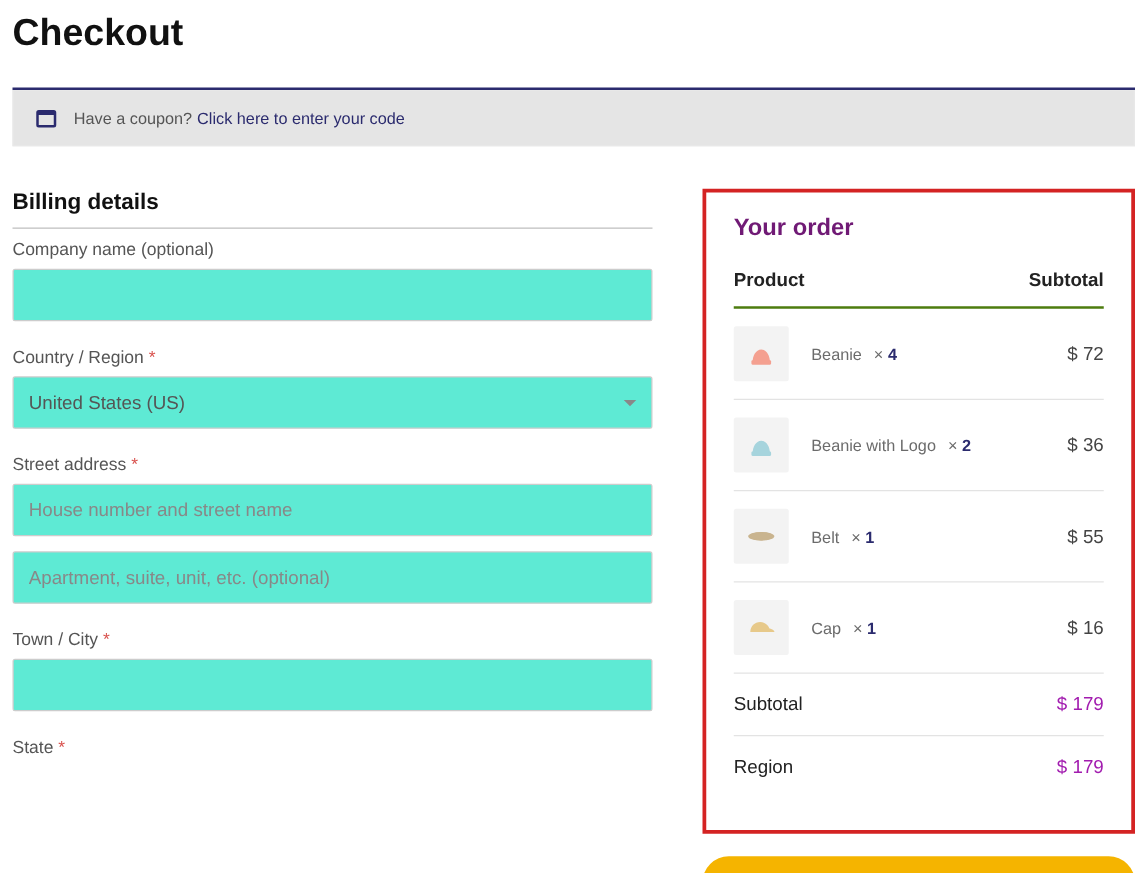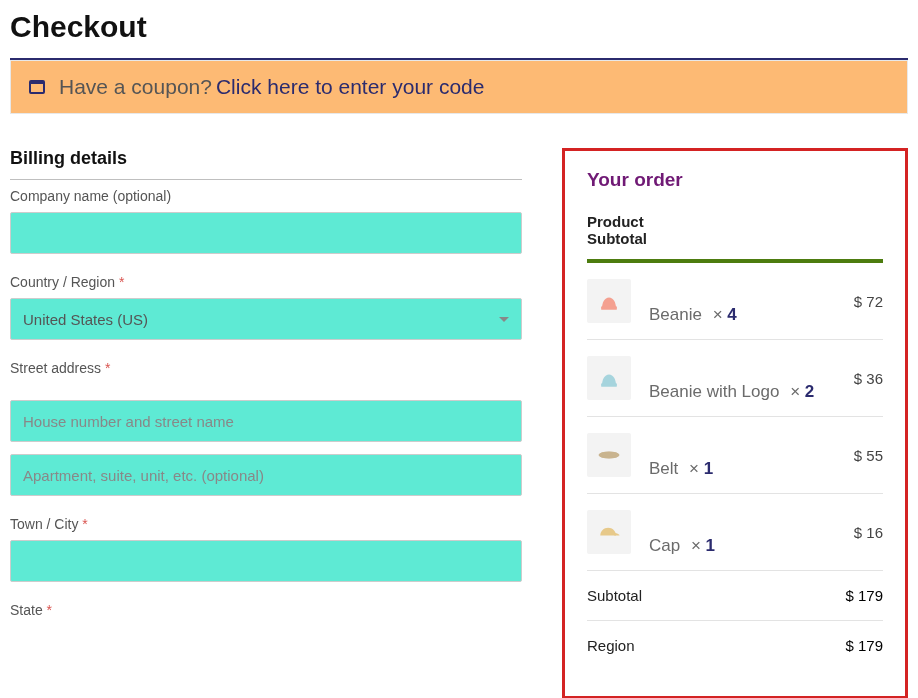--- a/index.html
+++ b/index.html
@@ -6,35 +6,35 @@
   body {
     font-family: -apple-system, BlinkMacSystemFont, "Segoe UI", Arial, sans-serif;
     color: #222;
     padding: 10px 10px 10px 10px;
     background: #fff;
     width: 918px;
   }
   h1.page-title {
     font-size: 30px;
     font-weight: 700;
-    margin-bottom: 14px;
+    margin-bottom: 26px;
     color: #111;
   }
   .top-hr {
     border: none;
     border-top: 2px solid #2b2b6e;
     margin-bottom: 0;
   }
   .coupon-banner {
-    background: #fdba74;
+    background: #e5e5e5;
     border: 1px solid #e8e8e8;
     padding: 14px 18px;
     display: flex;
-    align-items: center;
-    font-size: 21px;
+    align-items: flex-end;
+    font-size: 13px;
     color: #555;
   }
   .coupon-banner .icon {
     width: 16px;
     height: 14px;
     border: 2px solid #2b2b6e;
     border-top-width: 4px;
     border-radius: 2px;
     margin-right: 14px;
     display: inline-block;
@@ -87,72 +87,71 @@
     align-items: center;
     justify-content: space-between;
     cursor: pointer;
   }
   .select-box .caret {
     width: 0; height: 0;
     border-left: 5px solid transparent;
     border-right: 5px solid transparent;
     border-top: 5px solid #888;
   }
-  .stacked-input { margin-bottom: 12px; margin-top: 16px; }
+  .stacked-input { margin-bottom: 12px; }
 
   .order-panel {
     border: 3px solid #d42323;
     padding: 18px 22px 26px 22px;
   }
   .order-title {
     font-size: 19px;
     font-weight: 700;
     color: #701a75;
     margin-bottom: 22px;
   }
   .order-head {
     display: flex;
     justify-content: space-between;
     font-size: 15px;
     font-weight: 600;
     color: #222;
     padding-bottom: 12px;
-    border-bottom: 4px solid #4d7c0f;
-    flex-direction: column;
+    border-bottom: 2px solid #4d7c0f;
   }
   .order-item {
     display: flex;
     align-items: center;
     padding: 14px 0;
     border-bottom: 1px solid #e3e3e3;
   }
   .thumb {
     width: 44px; height: 44px;
     background: #f3f3f3;
     margin-right: 18px;
     flex: 0 0 44px;
     display: flex; align-items: center; justify-content: center;
     border-radius: 2px;
   }
   .thumb svg { width: 28px; height: 28px; }
-  .item-name-wrap { flex: 1; font-size: 17px; color: #6b6b6b; margin-top: 28px; }
+  .item-name-wrap { flex: 1; font-size: 13px; color: #6b6b6b; }
   .item-qty { color: #2b2b6e; font-weight: 600; margin-left: 6px; }
   .item-qty .x { color:#6b6b6b; font-weight:400; }
   .item-price { font-size: 15px; color: #444; font-weight: 500; }
   .totals-row {
     display: flex;
     justify-content: space-between;
     padding: 16px 0;
     border-bottom: 1px solid #e3e3e3;
     font-size: 15px;
     color: #222;
   }
   .totals-row:last-child { border-bottom: none; }
   .totals-row .label { font-weight: 500; }
-  .totals-row .val { font-weight: 500; color: #000000; }
+  .totals-row .val { font-weight: 500; color: #a21caf; }
   .place-order-wrap { margin-top: 18px; }
   .place-order-btn {
     width: 100%;
     height: 42px;
     border: none;
     border-radius: 22px;
     background: #f5b400;
     color: #111;
     font-size: 15px;
     font-weight: 600;

